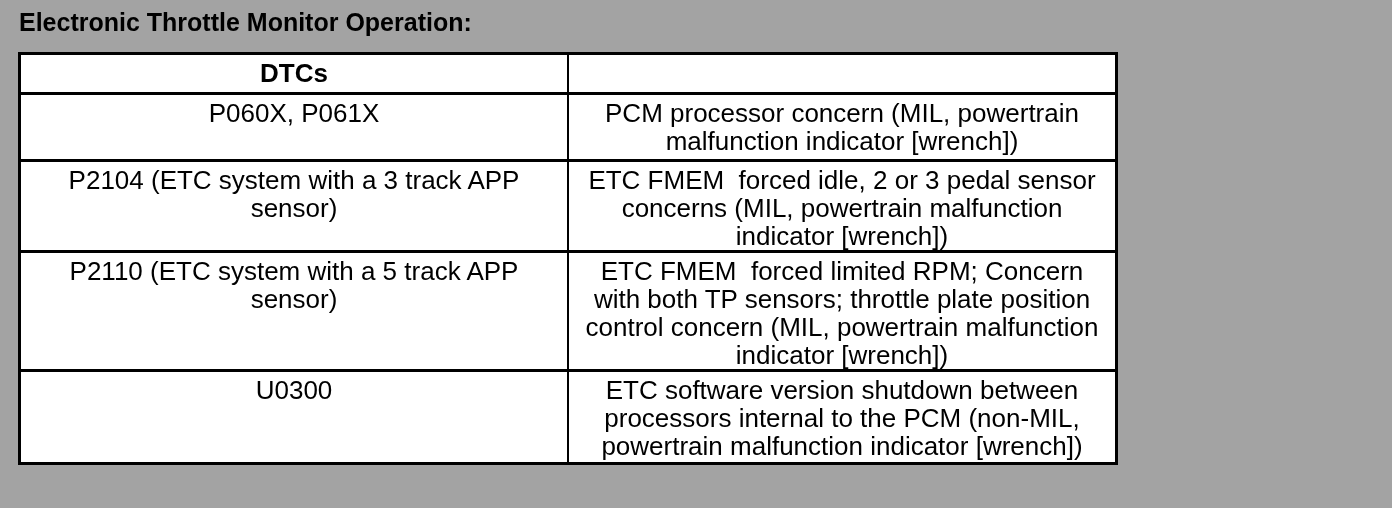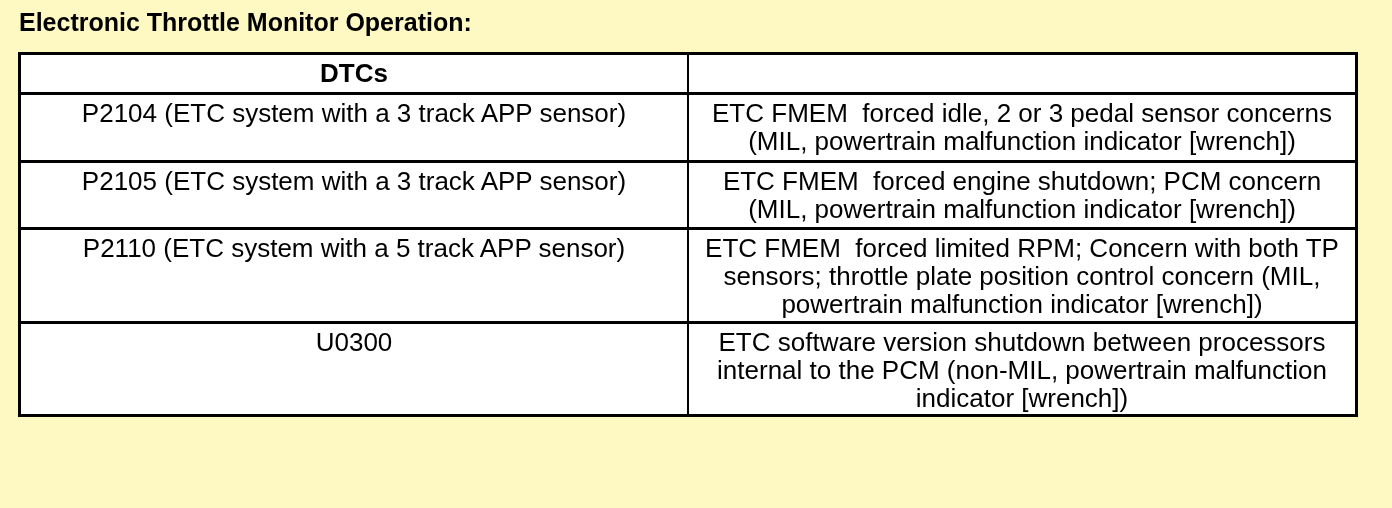--- a/index.html
+++ b/index.html
@@ -4,38 +4,38 @@
 <style>
   html, body {
     margin: 0;
     padding: 0;
     background: #ffffff;
   }
   .page {
     position: relative;
     width: 1392px;
     height: 508px;
-    background: #fef9c3;
+    background: #a3a3a3;
     color: #000000;
     font-family: "Liberation Sans", sans-serif;
     overflow: hidden;
   }
   .doc-title {
     margin: 0;
     padding: 9px 0 0 19px;
     font-size: 25px;
     font-weight: bold;
     line-height: 27px;
     letter-spacing: 0px;
     color: #000000;
   }
   table.dtc-table {
     border-collapse: collapse;
     table-layout: fixed;
-    width: 1340px;
+    width: 1100px;
     margin: 16px 0 0 18px;
     background: #ffffff;
   }
   table.dtc-table th,
   table.dtc-table td {
     box-sizing: border-box;
     border: 3px solid #000000;
     border-left-width: 2px;
     border-right-width: 2px;
     vertical-align: top;
@@ -70,27 +70,27 @@
   <h1 class="doc-title">Electronic Throttle Monitor Operation:</h1>
 
   <table class="dtc-table">
     <thead>
       <tr class="row-header">
         <th>DTCs</th>
         <th></th>
       </tr>
     </thead>
     <tbody>
+      <tr class="row-0">
+        <td>P060X, P061X</td>
+        <td class="desc-cell">PCM processor concern (MIL, powertrain malfunction indicator [wrench])</td>
+      </tr>
       <tr class="row-1">
         <td>P2104 (ETC system with a 3 track APP sensor)</td>
         <td class="desc-cell">ETC FMEM&nbsp; forced idle, 2 or 3 pedal sensor concerns (MIL, powertrain malfunction indicator [wrench])</td>
-      </tr>
-      <tr class="row-2">
-        <td>P2105 (ETC system with a 3 track APP sensor)</td>
-        <td class="desc-cell">ETC FMEM&nbsp; forced engine shutdown; PCM concern (MIL, powertrain malfunction indicator [wrench])</td>
       </tr>
       <tr class="row-3">
         <td>P2110 (ETC system with a 5 track APP sensor)</td>
         <td class="desc-cell">ETC FMEM&nbsp; forced limited RPM; Concern with both TP sensors; throttle plate position control concern (MIL, powertrain malfunction indicator [wrench])</td>
       </tr>
       <tr class="row-4">
         <td>U0300</td>
         <td class="desc-cell">ETC software version shutdown between processors internal to the PCM (non-MIL, powertrain malfunction indicator [wrench])</td>
       </tr>
     </tbody>

